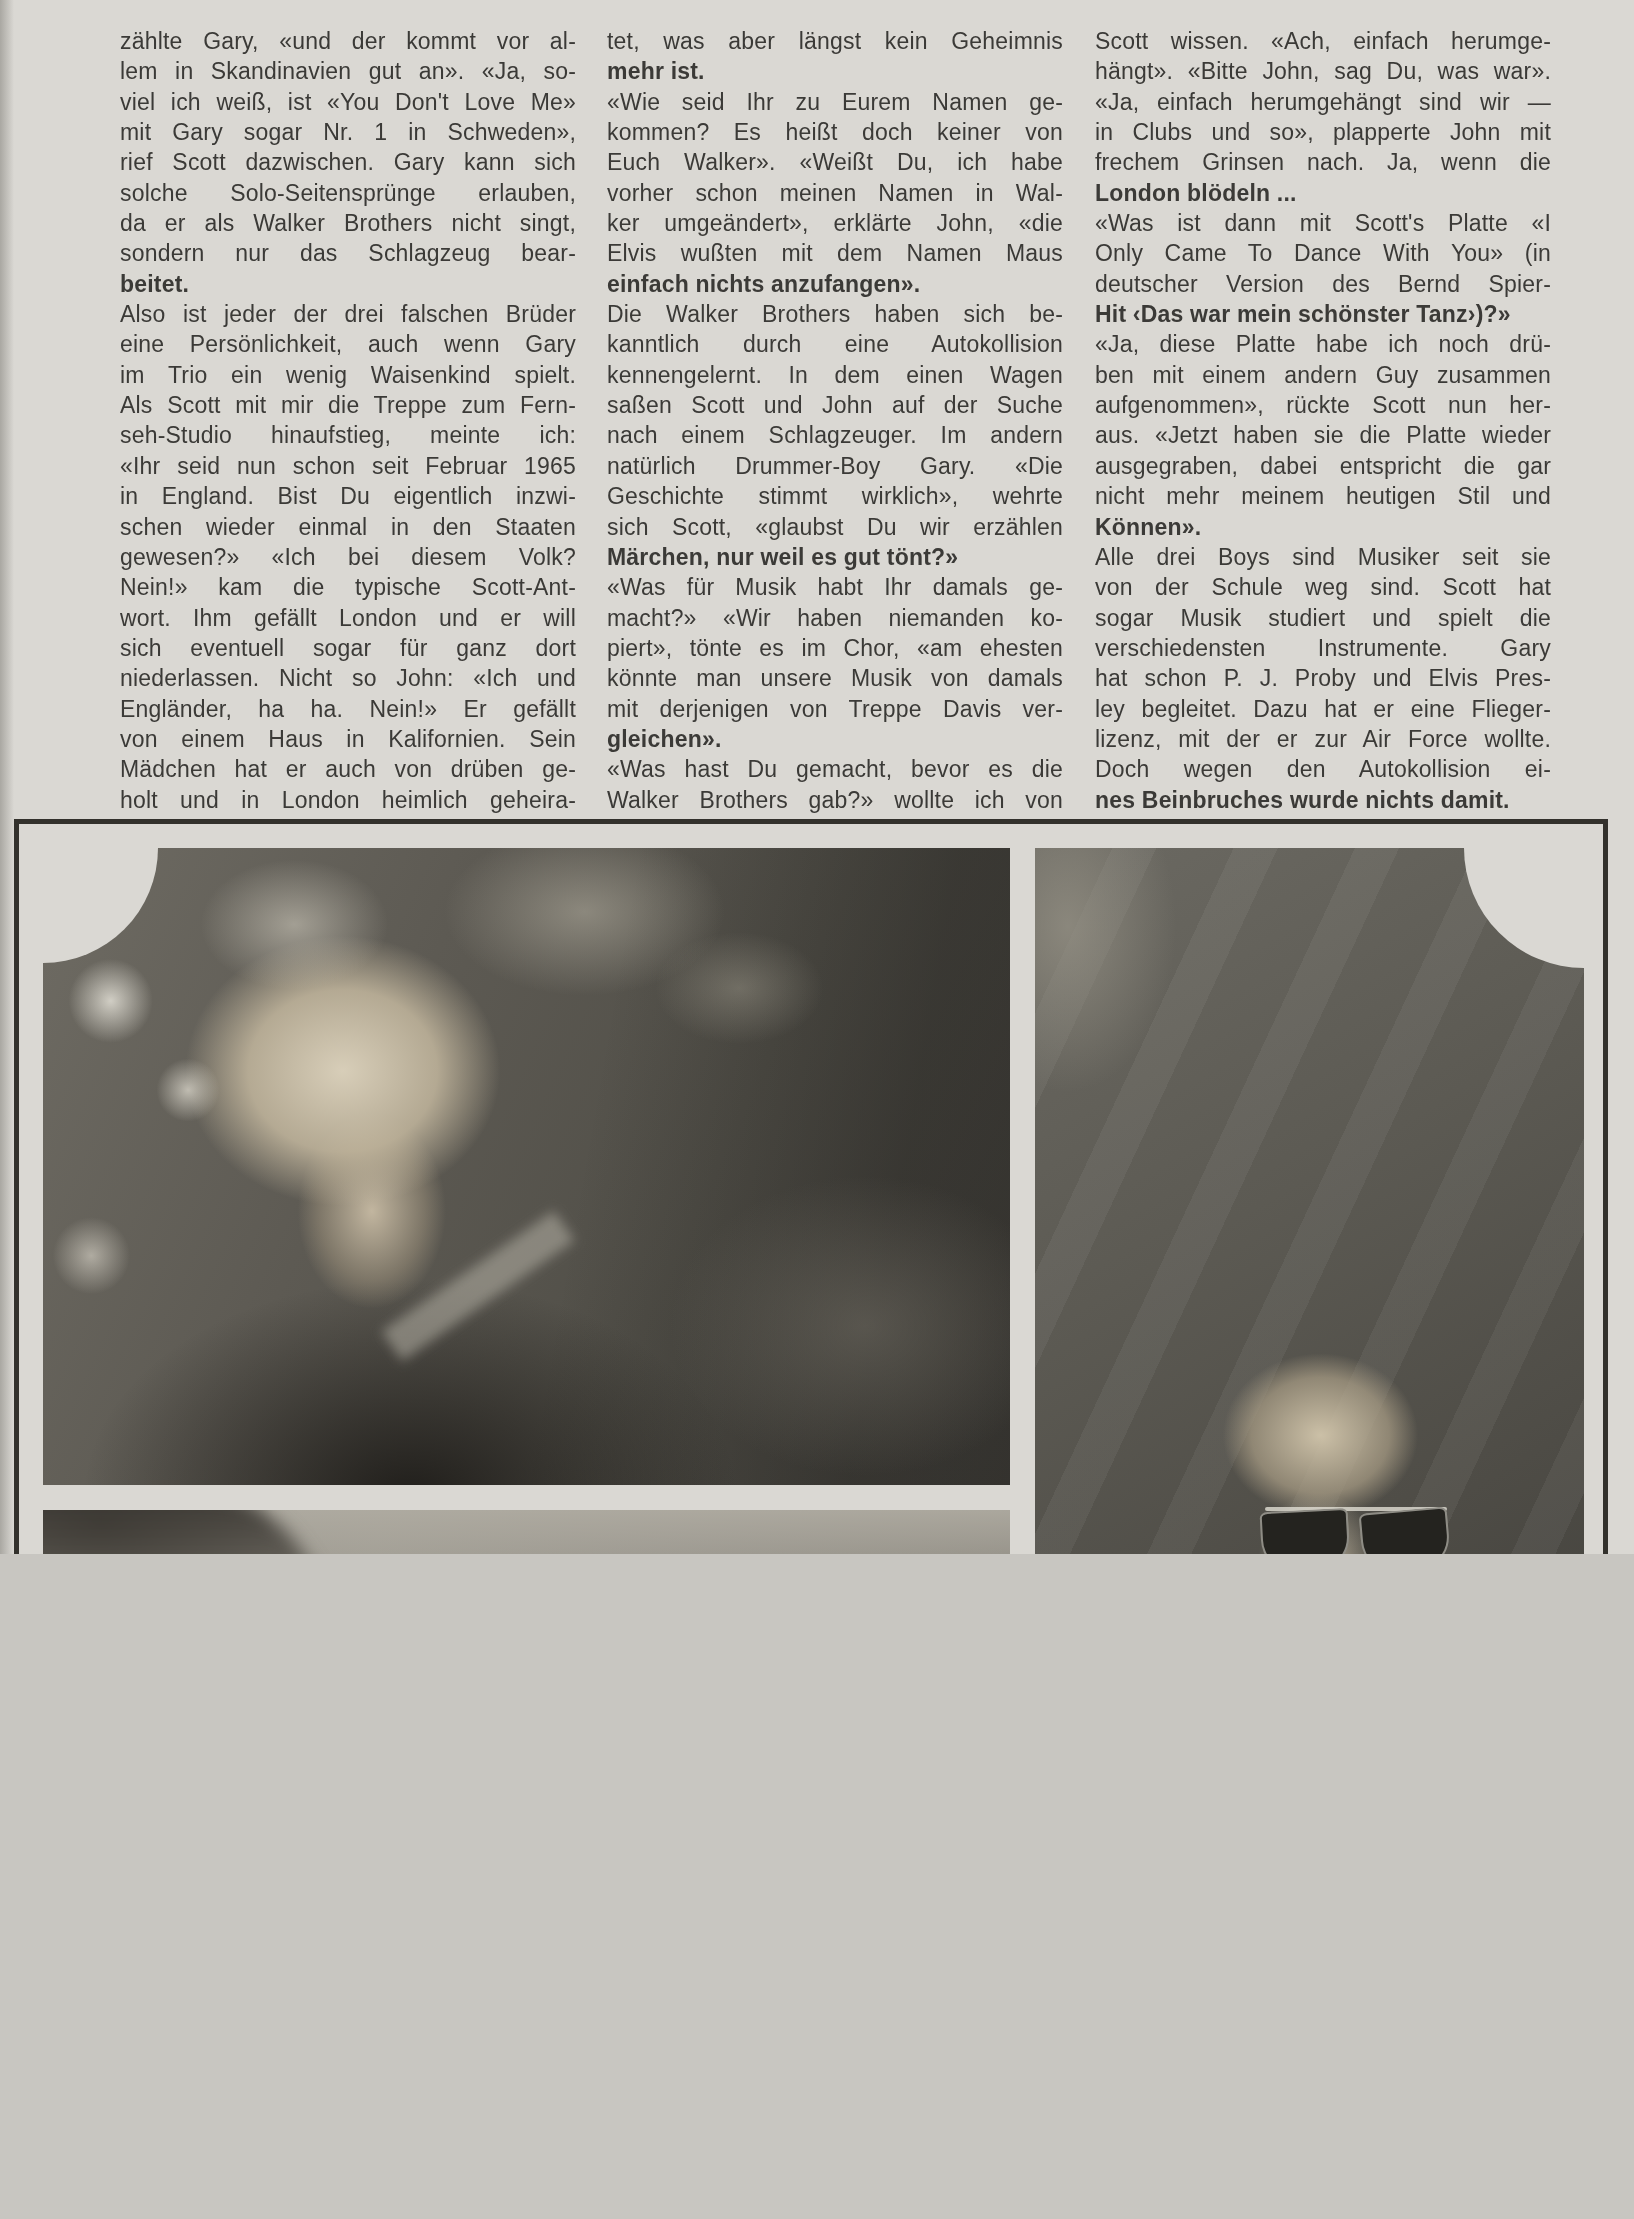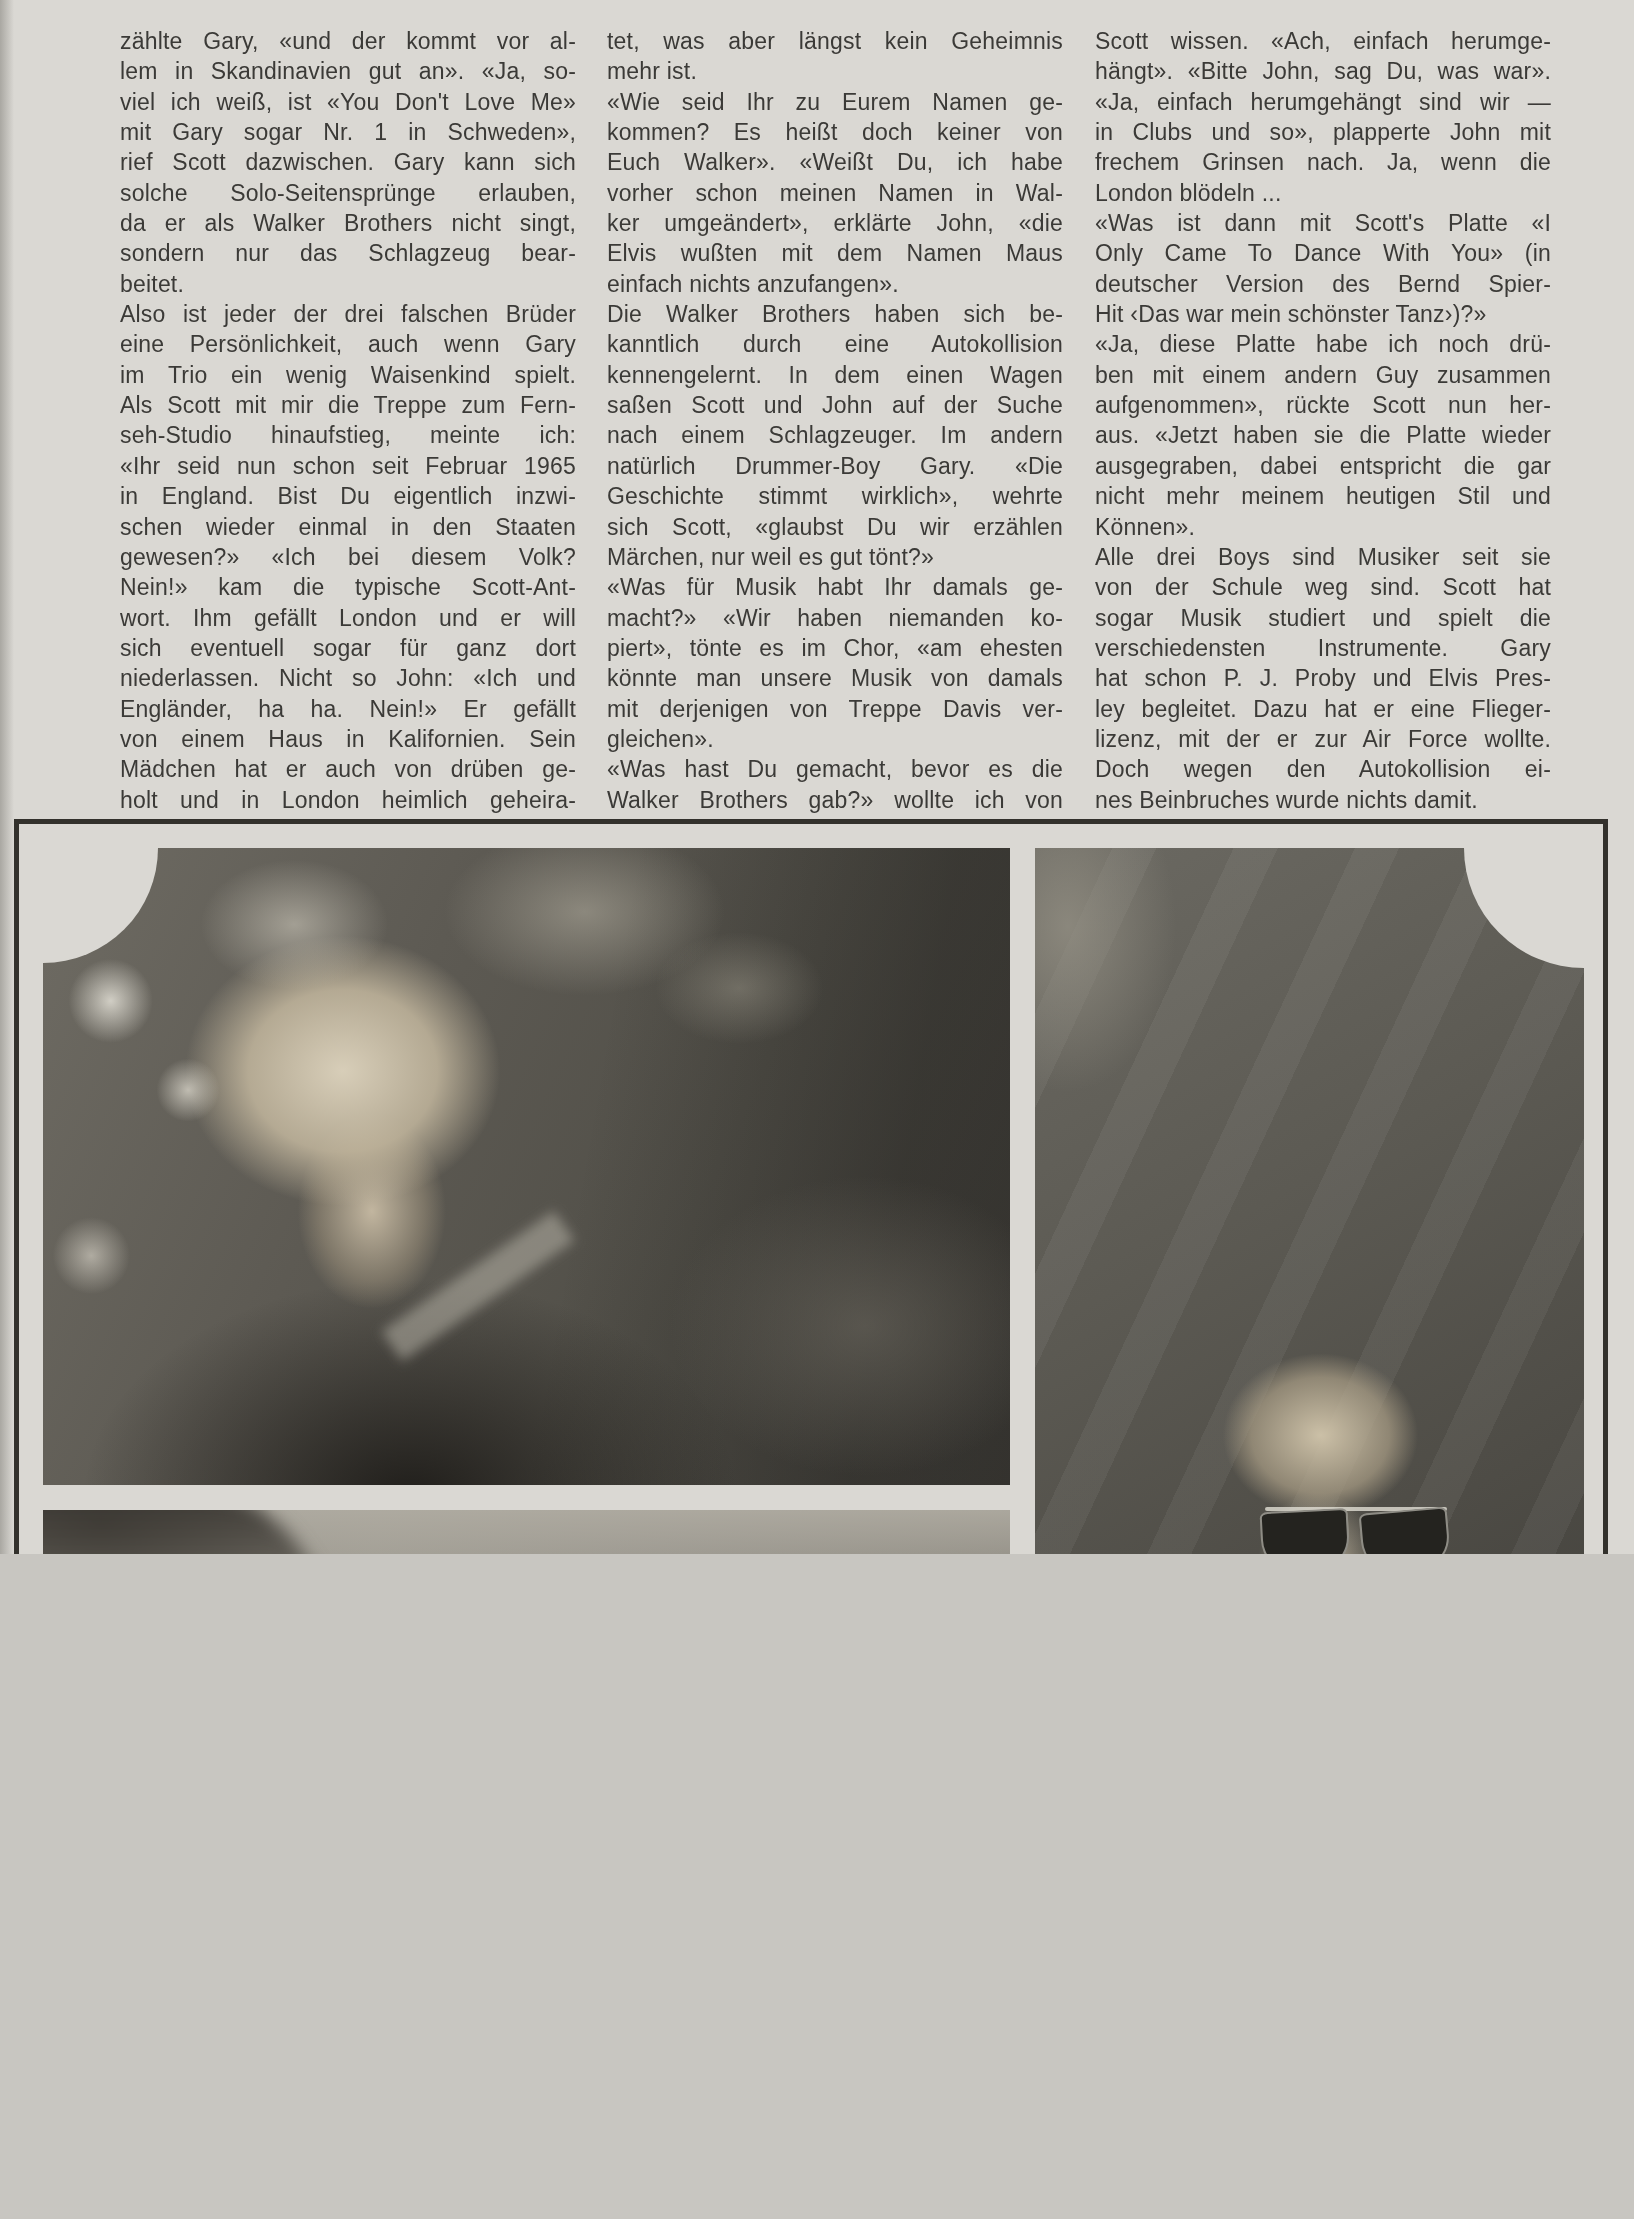--- a/index.html
+++ b/index.html
@@ -11,21 +11,21 @@
   }
   .edge-shade{position:absolute;left:0;top:0;width:14px;height:100%;
     background:linear-gradient(90deg, rgba(110,108,102,.45), rgba(110,108,102,0));}
   
   .col{position:absolute;top:26px;width:456px;}
   .col1{left:120px}.col2{left:607px}.col3{left:1095px}
   .line{
     height:30.35px;line-height:30.35px;font-size:23px;letter-spacing:.2px;
     text-align:justify;text-align-last:justify;overflow:hidden;white-space:normal;
   }
-  .line.rag{text-align-last:left;}
+  .line.rag{text-align-last:left;font-weight:bold;}
   
   .frame{position:absolute;left:14px;top:819px;width:1584px;height:1350px;
     border:5px solid #33312c;background:transparent;}
   .photo{position:absolute;overflow:hidden;background-color:#55534d;}
   .notch{position:absolute;border-radius:50%;background:#dad8d3;}
   
   .photo1{left:43px;top:848px;width:967px;height:637px;
     background-image:
       radial-gradient(circle 60px at 7% 24%, rgba(235,232,222,.8), rgba(235,232,222,0) 70%),
       radial-gradient(circle 45px at 15% 38%, rgba(230,226,214,.7), rgba(230,226,214,0) 70%),

